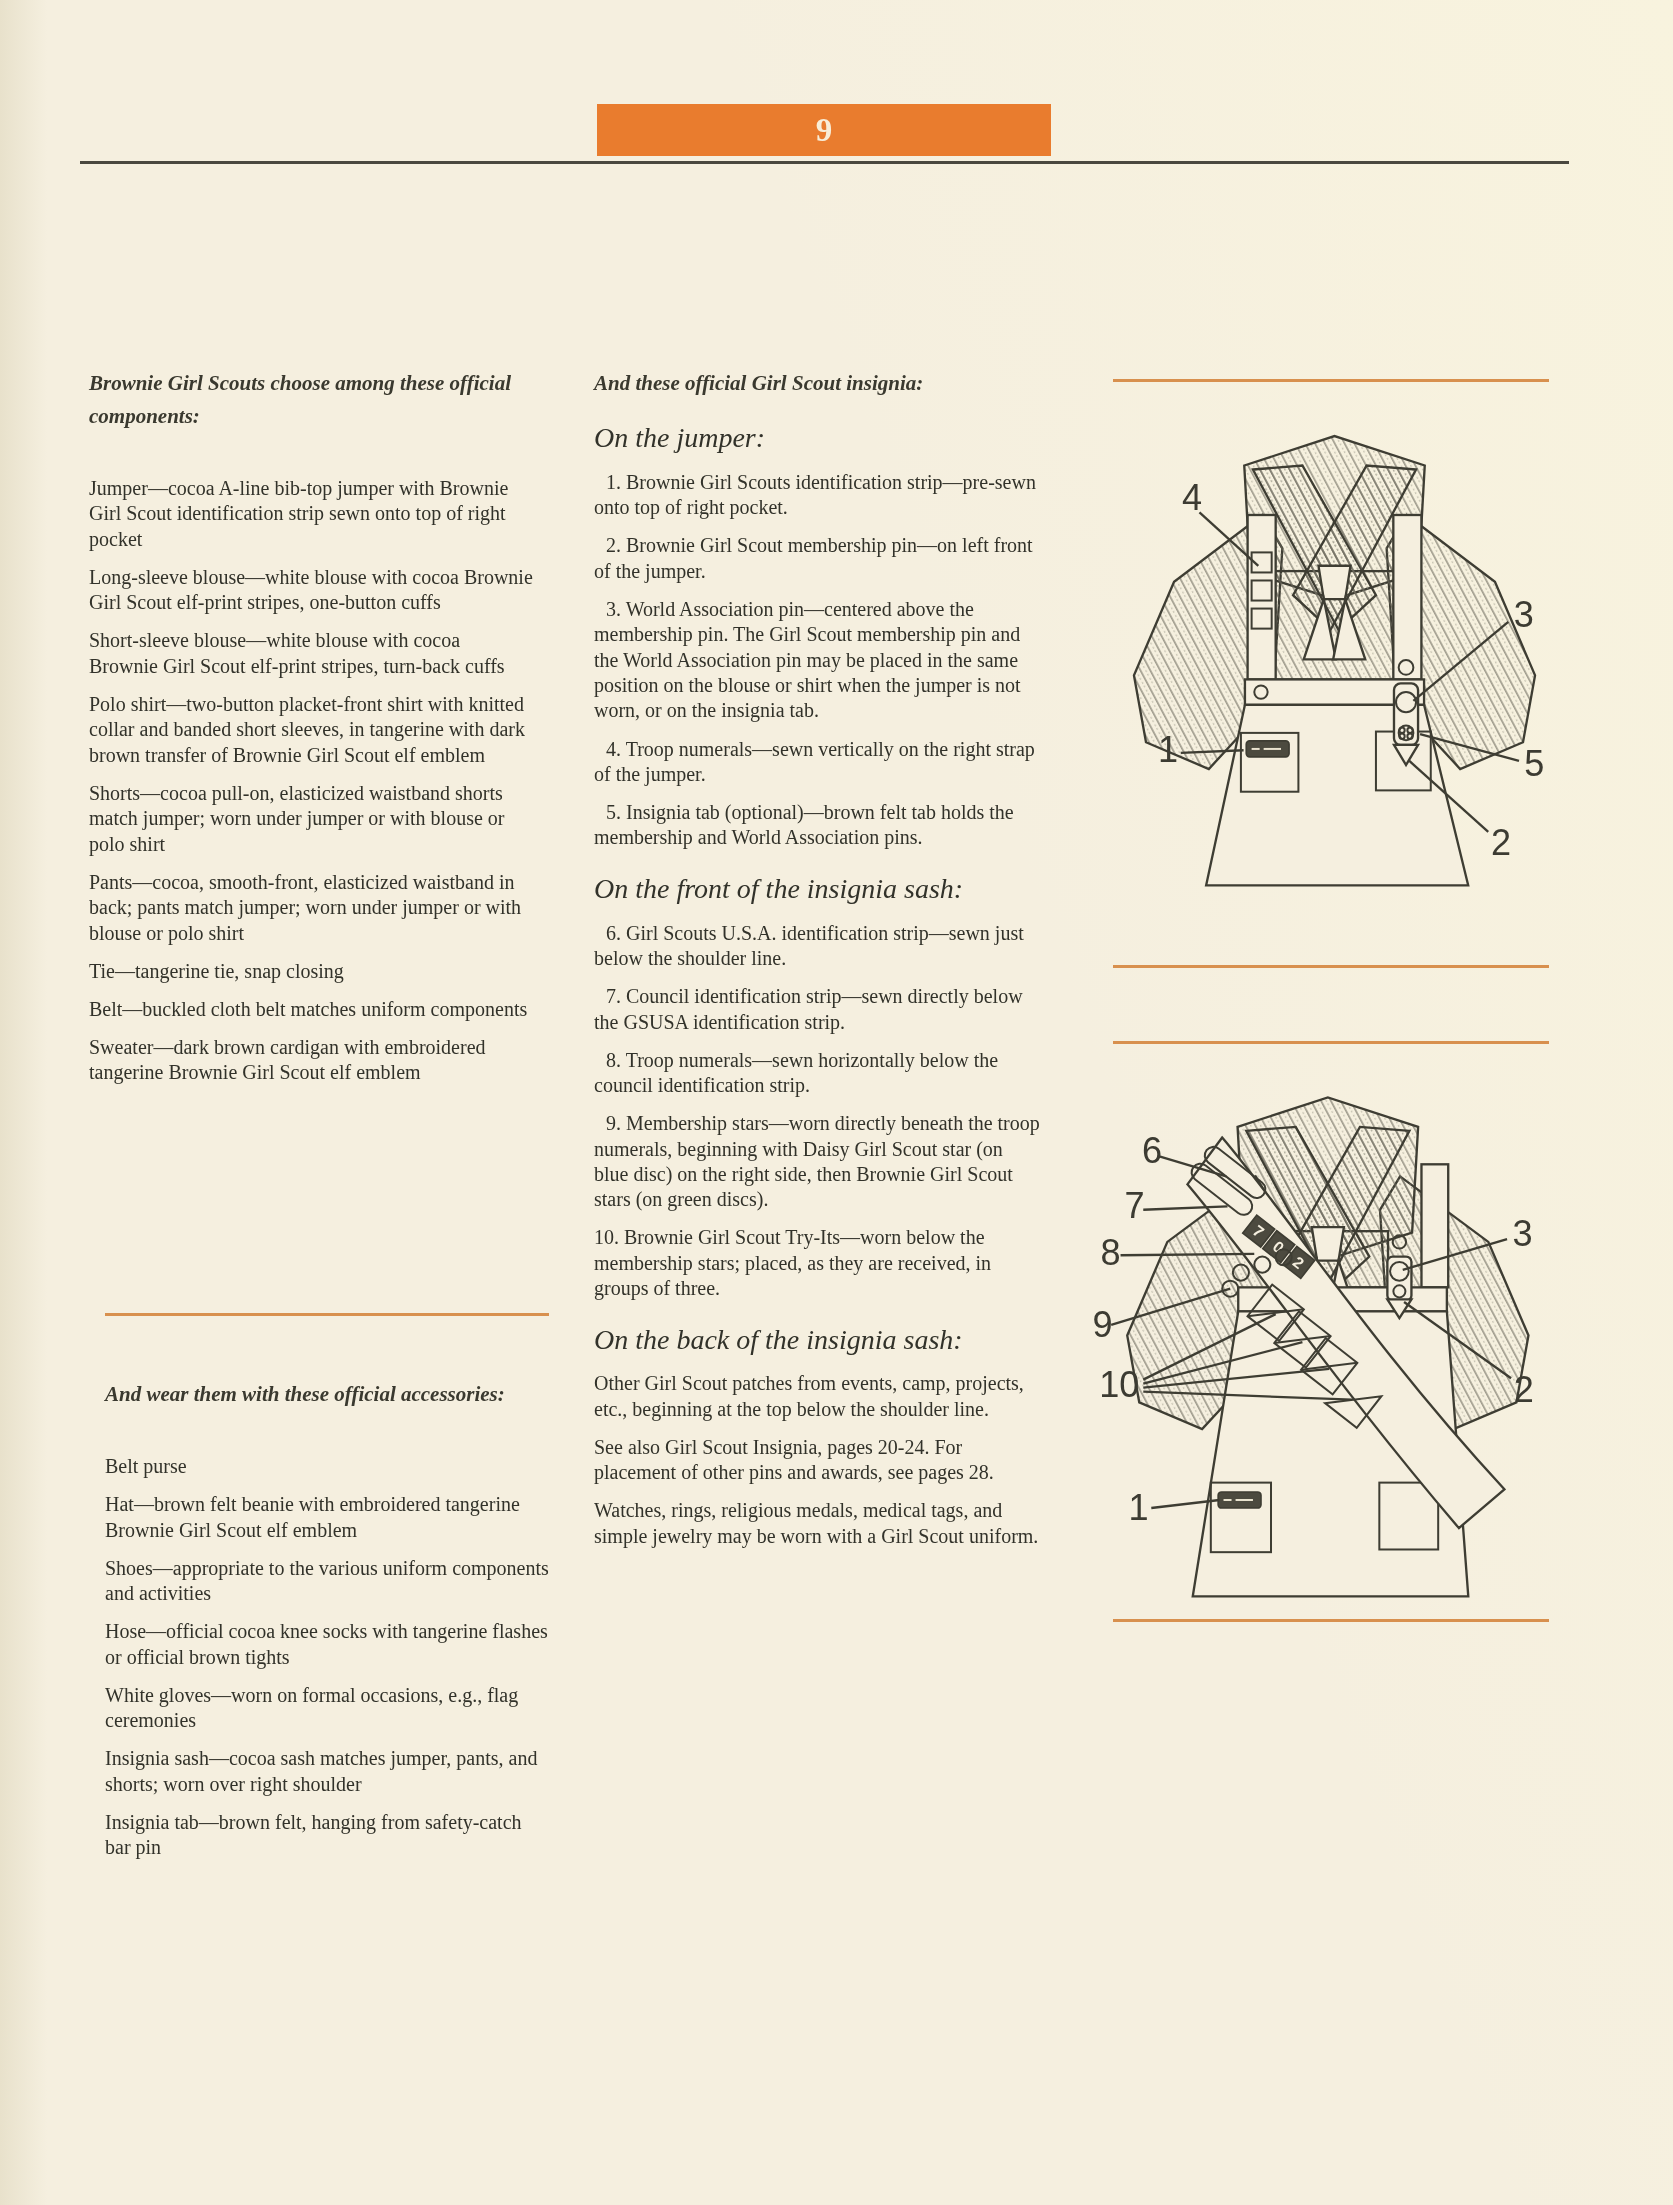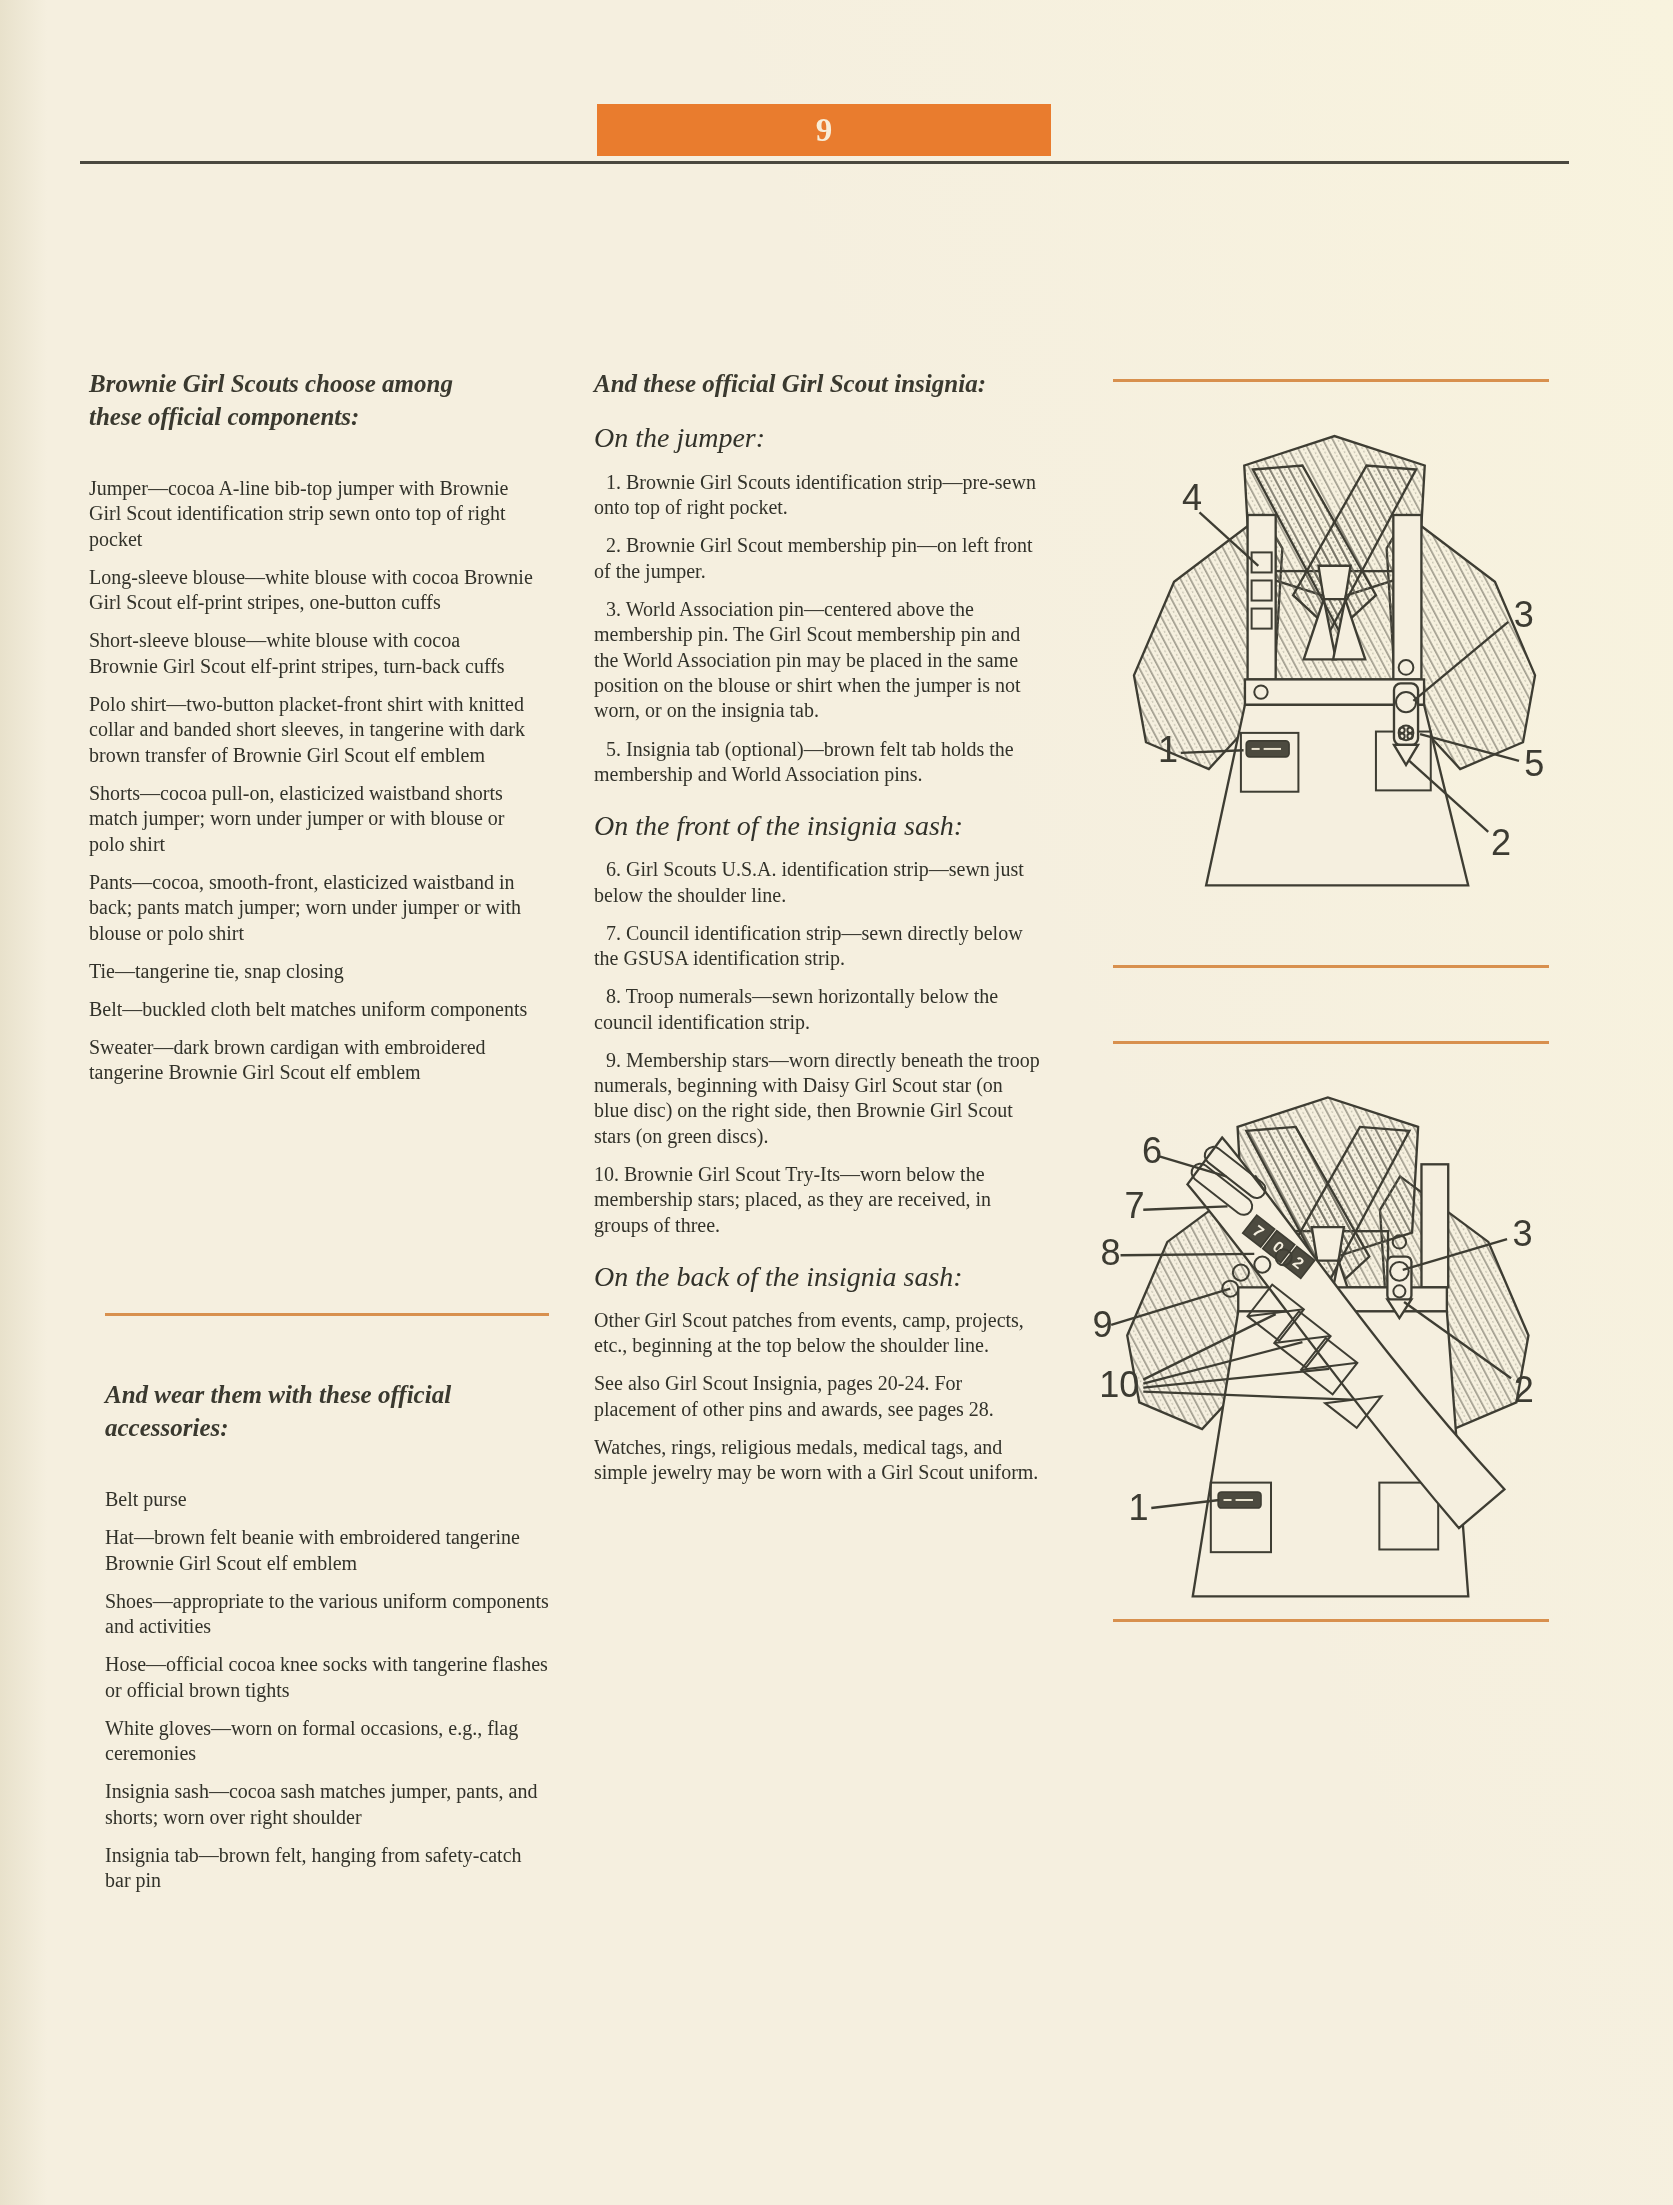--- a/index.html
+++ b/index.html
@@ -12,21 +12,21 @@
     font-family:"Liberation Serif",serif;color:#32322a;
   }
   .banner{position:absolute;left:597px;top:104px;width:454px;height:52px;background:#e97c2e;
     display:flex;align-items:center;justify-content:center;}
   .banner span{color:#f8edd7;font-size:33px;font-weight:bold;line-height:1;}
   .hrule{position:absolute;left:80px;top:161px;width:1489px;height:3.3px;background:#4a483f;}
   .col{position:absolute;}
   .col-left{left:89px;top:367px;width:444px;}
   .col-acc{left:105px;top:1313px;width:444px;}
   .col-mid{left:594px;top:367px;width:448px;}
-  h2.head{font-size:25px;line-height:33px;font-weight:bold;font-style:italic;
+  h2.head{font-size:21px;line-height:33px;font-weight:bold;font-style:italic;
     margin:0 0 43px 0;color:#3a392f;max-width:422px;}
   .col-mid h2.head{margin-bottom:20px;}
   p.item{font-size:20px;line-height:25.4px;margin:0 0 12.7px 0;}
   p.num{text-indent:12px;}
   .note{}
   .sub{font-style:italic;font-size:28px;line-height:25.4px;margin:25.4px 0 19px 0;}
   .acc-rule{height:3.3px;background:#d8904e;margin:0 0 62px 0;}
   .orule{position:absolute;left:1113px;width:436px;height:2.7px;background:#d8904e;}
   .fig{position:absolute;}
   #fig1{left:1107px;top:400px;width:455px;height:496px;}
@@ -78,20 +78,21 @@
     <p class="item">Insignia tab—brown felt, hanging from safety-catch bar pin</p>
   </div>
 
   <div class="col col-mid">
     <h2 class="head">And these official Girl Scout insignia:</h2>
 
     <p class="sub">On the jumper:</p>
     <p class="item num">1. Brownie Girl Scouts identification strip—pre-sewn onto top of right pocket.</p>
     <p class="item num">2. Brownie Girl Scout membership pin—on left front of the jumper.</p>
     <p class="item num"><span>3. World Association pin—centered above the membership pin.</span> <span class="note">The Girl Scout membership pin and the World Association pin may be placed in the same position on the blouse or shirt when the jumper is not worn, or on the insignia tab.</span></p>
+    <p class="item num">4. Troop numerals—sewn vertically on the right strap of the jumper.</p>
     <p class="item num">5. Insignia tab (optional)—brown felt tab holds the membership and World Association pins.</p>
 
     <p class="sub">On the front of the insignia sash:</p>
     <p class="item num">6. Girl Scouts U.S.A. identification strip—sewn just below the shoulder line.</p>
     <p class="item num">7. Council identification strip—sewn directly below the GSUSA identification strip.</p>
     <p class="item num">8. Troop numerals—sewn horizontally below the council identification strip.</p>
     <p class="item num">9. Membership stars—worn directly beneath the troop numerals, beginning with Daisy Girl Scout star (on blue disc) on the right side, then Brownie Girl Scout stars (on green discs).</p>
     <p class="item">10. Brownie Girl Scout Try-Its—worn below the membership stars; placed, as they are received, in groups of three.</p>
 
     <p class="sub">On the back of the insignia sash:</p>

